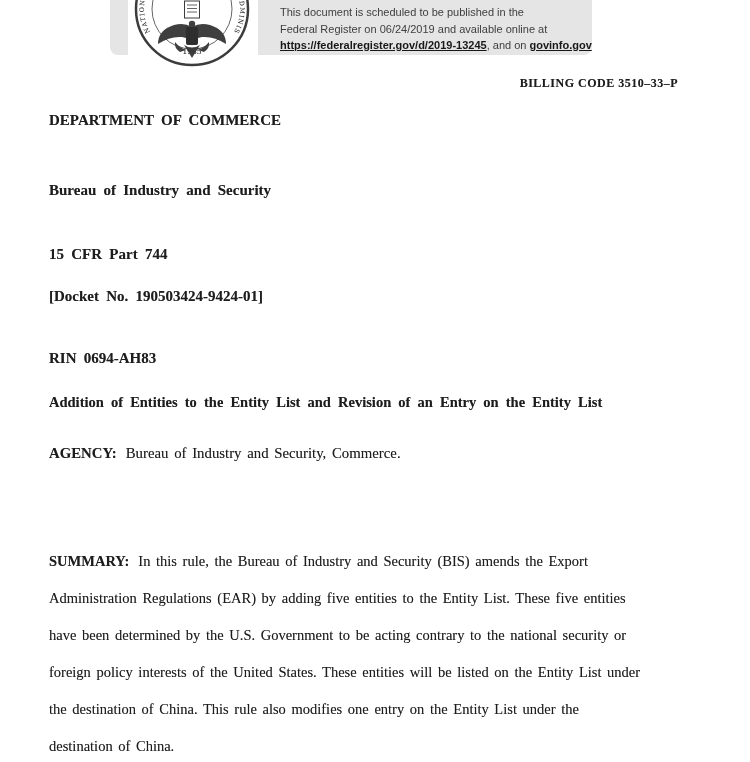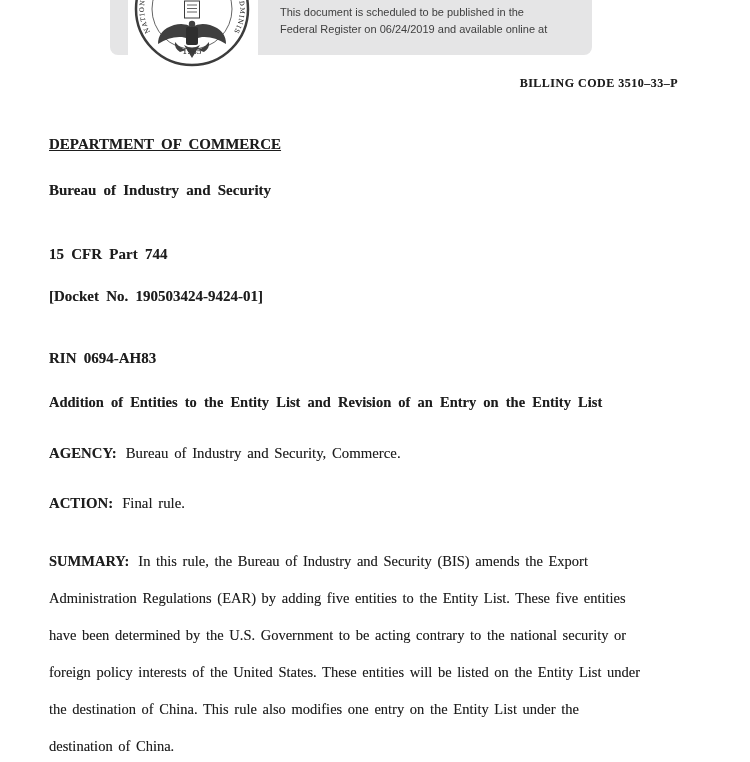--- a/index.html
+++ b/index.html
@@ -45,21 +45,21 @@
   .billing {
     position:absolute; top:76px; right:72px;
     font-weight:bold; font-size:12px; letter-spacing:0.5px;
     white-space:nowrap;
   }
   .hline {
     position:absolute; left:49px;
     font-weight:bold; font-size:15px;
     word-spacing:3.5px; white-space:nowrap;
   }
-  .t-dept   { top:136px;text-decoration:underline; }
+  .t-dept   { top:112px; }
   .t-bureau { top:182px; }
   .t-cfr    { top:246px; }
   .t-docket { top:288px; }
   .t-rin    { top:350px; }
   .t-title  { top:394px; font-size:14.5px; }
 
   .inline-line {
     position:absolute; left:49px;
     font-size:14.8px; word-spacing:2px; white-space:nowrap;
   }
@@ -114,35 +114,35 @@
           </g>
 
           <text x="64" y="54" text-anchor="middle" font-family="DejaVu Serif, serif" font-size="7.5" fill="#3c3c3c">1985</text>
         </g>
       </svg>
     </div>
 
     <div class="banner-text">
       <div>This document is scheduled to be published in the</div>
       <div>Federal Register on 06/24/2019 and available online at</div>
+      <div><span class="banner-link">https://federalregister.gov/d/2019-13245</span><span>, and on </span><span class="banner-link">govinfo.gov</span></div>
     </div>
   </div>
 
   <div class="billing">BILLING CODE 3510–33–P</div>
 
   <div class="hline t-dept">DEPARTMENT OF COMMERCE</div>
   <div class="hline t-bureau">Bureau of Industry and Security</div>
   <div class="hline t-cfr">15 CFR Part 744</div>
   <div class="hline t-docket">[Docket No. 190503424-9424-01]</div>
   <div class="hline t-rin">RIN 0694-AH83</div>
   <div class="hline t-title">Addition of Entities to the Entity List and Revision of an Entry on the Entity List</div>
 
   <div class="inline-line t-agency"><span class="label">AGENCY:</span><span>Bureau of Industry and Security, Commerce.</span></div>
 
-  <div class="inline-line t-action"><span class="label">ACTION:</span><span>Final rule.</span></div>
 
   <div class="summary">
     <span class="sline"><span class="label">SUMMARY:</span><span>In this rule, the Bureau of Industry and Security (BIS) amends the Export</span></span>
     <span class="sline">Administration Regulations (EAR) by adding five entities to the Entity List.  These five entities</span>
     <span class="sline">have been determined by the U.S. Government to be acting contrary to the national security or</span>
     <span class="sline">foreign policy interests of the United States.  These entities will be listed on the Entity List under</span>
     <span class="sline">the destination of China.  This rule also modifies one entry on the Entity List under the</span>
     <span class="sline">destination of China.</span>
   </div>
 

